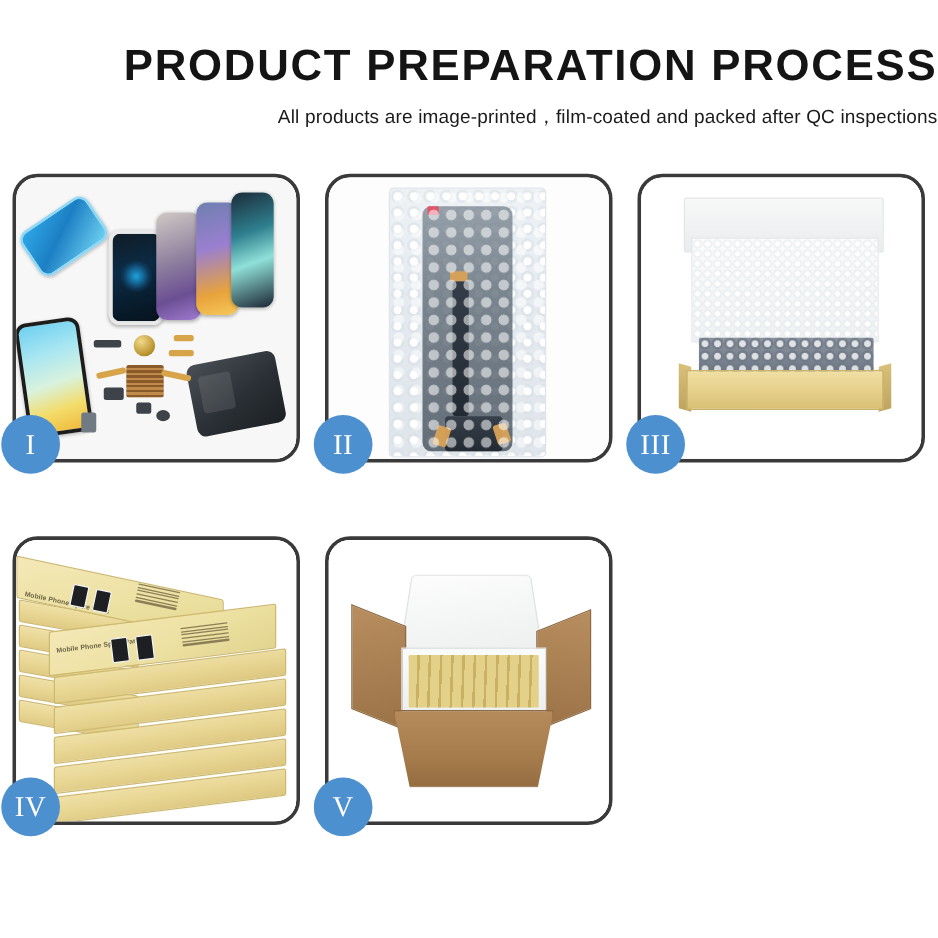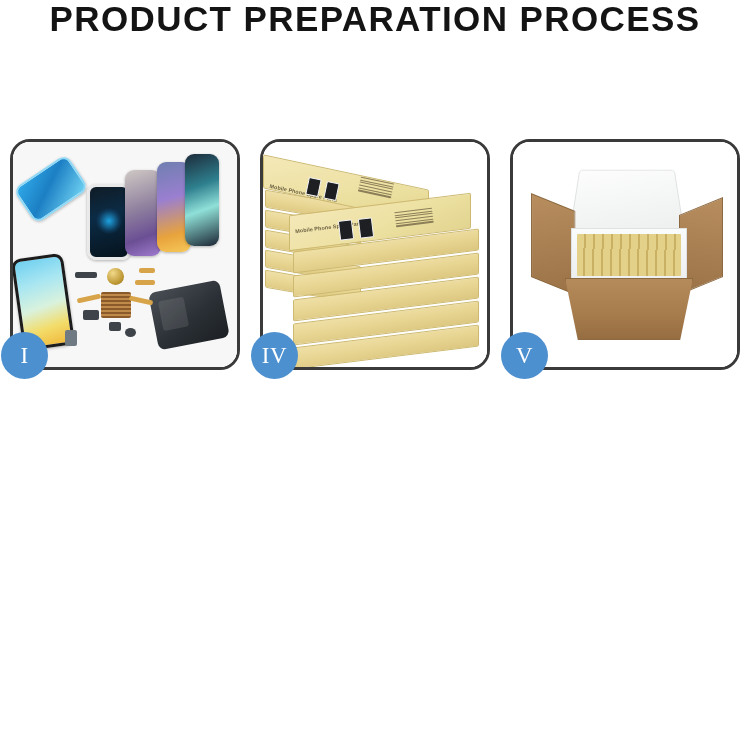--- a/index.html
+++ b/index.html
@@ -12,21 +12,22 @@
 
   body {
     background: #ffffff;
     font-family: "Liberation Sans", sans-serif;
     position: relative;
   }
 
   
   .header {
     width: 750px;
-    text-align: center;
+    padding-top: 34px;
+    text-align: right;
   }
 
   .page-title {
     font-family: "Liberation Sans", sans-serif;
     font-size: 35px;
     font-weight: 700;
     color: #141414;
     letter-spacing: 1.4px;
     line-height: 1.08;
     white-space: nowrap;
@@ -337,20 +338,21 @@
   }
   .c6-seal {
     position:absolute; background:rgba(130,104,72,.55); border-radius:1px;
   }
 </style>
 </head>
 <body>
 
 <div class="header">
   <div class="page-title">PRODUCT PREPARATION PROCESS</div>
+  <div class="page-subtitle">All products are image-printed，film-coated and packed after QC inspections</div>
 </div>
 
 <div class="steps-grid">
 
   <div class="step-card">
     <div class="card-photo">
       <div class="p1-bg"></div>
       <div class="scr scr-a"></div>
       <div class="scr scr-b"></div>
       <div class="scr scr-c"></div>
@@ -368,21 +370,53 @@
       <div class="flex-cable" style="left:122px;top:138px;width:20px;height:5px;"></div>
       <div class="flex-cable" style="left:64px;top:154px;width:24px;height:5px;transform:rotate(-12deg);"></div>
       <div class="flex-cable" style="left:116px;top:156px;width:24px;height:5px;transform:rotate(12deg);"></div>
       <div class="chip" style="left:52px;top:188px;width:12px;height:16px;background:#6f7a82;border-radius:2px;"></div>
     </div>
     <div class="step-badge">
       <span>I</span>
     </div>
   </div>
 
-
+  <div class="step-card">
+    <div class="card-photo">
+      <div class="p2-bg"></div>
+      <div class="bubble-pack">
+        <div class="lcd-inner"></div>
+        <div class="red-mark"></div>
+        <div class="lcd-flex"></div>
+        <div class="lcd-conn"></div>
+        <div class="gold-tab" style="left:48px;top:66px;width:14px;height:8px;"></div>
+        <div class="gold-tab" style="left:36px;top:190px;width:11px;height:16px;transform:rotate(18deg);"></div>
+        <div class="gold-tab" style="left:84px;top:188px;width:11px;height:16px;transform:rotate(-18deg);"></div>
+        <div class="bubble-overlay"></div>
+      </div>
+    </div>
+    <div class="step-badge">
+      <span>II</span>
+    </div>
+  </div>
+
+  <div class="step-card">
+    <div class="card-photo">
+      <div class="p3-bg"></div>
+      <div class="box3-lid"></div>
+      <div class="box3-foam"></div>
+      <div class="box3-bubble"></div>
+      <div class="box3-side-l"></div>
+      <div class="box3-side-r"></div>
+      <div class="box3-front"></div>
+    </div>
+    <div class="step-badge">
+      <span>III</span>
+    </div>
+  </div>
 
   <div class="step-card">
     <div class="card-photo">
       <div class="p4-bg"></div>
 
       <div class="gbox" style="left:2px;top:56px;width:96px;height:18px;transform:skewY(10deg);"></div>
       <div class="gbox" style="left:2px;top:76px;width:96px;height:18px;transform:skewY(10deg);"></div>
       <div class="gbox" style="left:2px;top:96px;width:96px;height:18px;transform:skewY(10deg);"></div>
       <div class="gbox" style="left:2px;top:116px;width:96px;height:18px;transform:skewY(10deg);"></div>
       <div class="gbox" style="left:2px;top:136px;width:96px;height:18px;transform:skewY(10deg);"></div>

